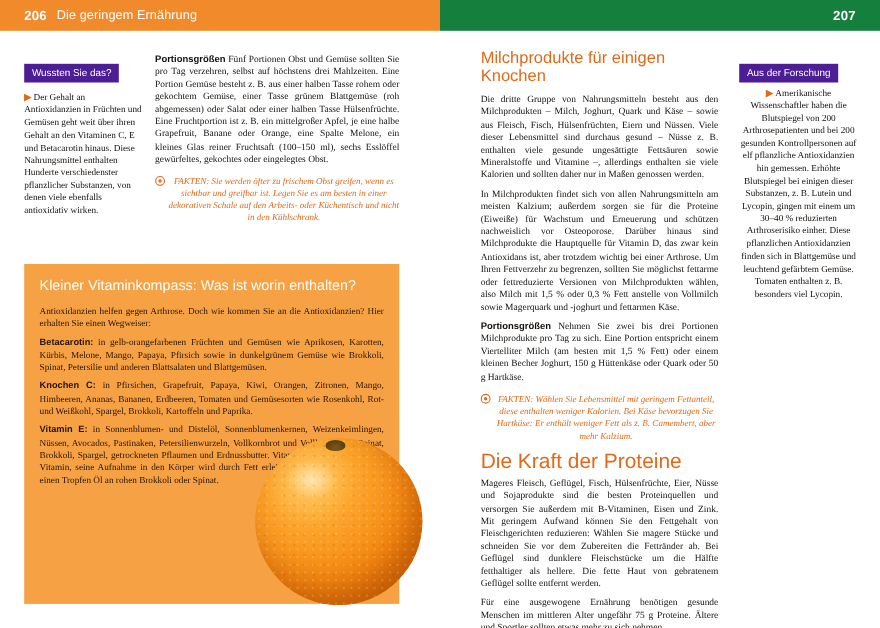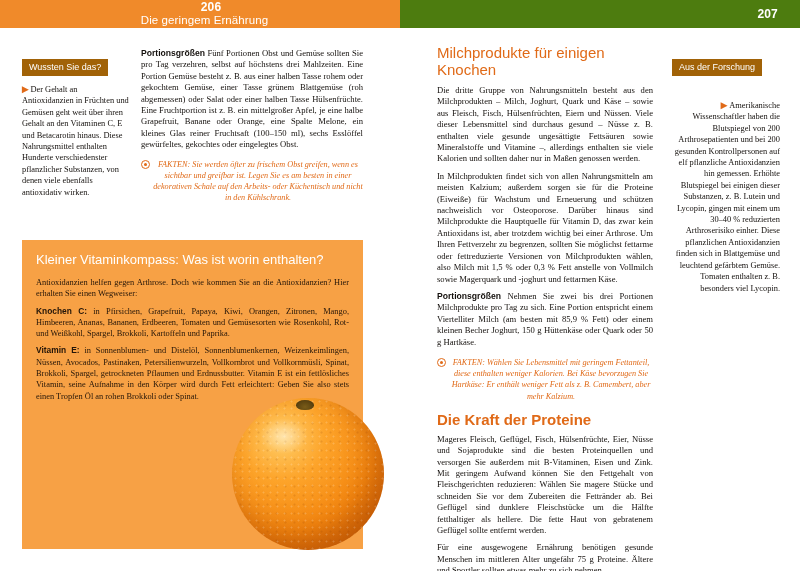--- a/index.html
+++ b/index.html
@@ -21,27 +21,26 @@
   }
   
   .header-left {
     position: absolute;
     left: 0; top: 0;
     width: 400px; height: 28px;
     background: #f08a2a;
     display: flex;
     align-items: center;
     color: #ffffff;
-    flex-direction: column;
   }
   .header-right {
     position: absolute;
     left: 400px; top: 0;
     width: 400px; height: 28px;
-    background: #4d7c0f;
+    background: #15803d;
     display: flex;
     align-items: center;
     justify-content: flex-end;
     color: #ffffff;
   }
   .page-num {
     font-family: "Liberation Sans", sans-serif;
     font-size: 12px;
     font-weight: bold;
     letter-spacing: .2px;
@@ -75,30 +74,30 @@
   h2.section {
     font-family: "Liberation Sans", sans-serif;
     font-size: 15px;
     font-weight: normal;
     color: #e06a18;
     margin: 0 0 7px 0;
     line-height: 17px;
   }
   h3.sub {
     font-family: "Liberation Sans", sans-serif;
-    font-size: 15px;
-    font-weight: bold;
+    font-size: 19px;
+    font-weight: normal;
     color: #e06a18;
     margin: 0 0 6px 0;
     line-height: 16px;
   }
 
   
   .side-tab {
-    background: #a16207;
+    background: #4c1d95;
     color: #ffffff;
     font-family: "Liberation Sans", sans-serif;
     font-size: 9px;
     padding: 3px 7px 3px 7px;
     display: inline-block;
     line-height: 11px;
   }
   .sidebar-left {
     position: absolute;
     left: 22px;
@@ -117,25 +116,25 @@
     font-weight: bold;
     margin-right: 2px;
   }
   .sidebar-right-col {
     position: absolute;
     left: 672px;
     top: 56px;
     width: 108px;
   }
   .sidebar-right-col .sb-body {
-    margin-top: 24px;
+    margin-top: 4px;
     font-size: 8.4px;
     line-height: 11.4px;
     color: #14100d;
-    text-align: right;
+    text-align: center;
   }
 
   
   .left-main {
     left: 141px;
     top: 48px;
     width: 222px;
   }
 
   
@@ -277,36 +276,37 @@
     <div class="fakten">
       <span class="ico"></span>
       <span>FAKTEN:</span>
       <span>Sie werden öfter zu frischem Obst greifen, wenn es sichtbar und greifbar ist. Legen Sie es am besten in einer dekorativen Schale auf den Arbeits- oder Küchentisch und nicht in den Kühlschrank.</span>
     </div>
   </div>
 
   <div class="vitamin-box">
     <h2>Kleiner Vitaminkompass: Was ist worin enthalten?</h2>
     <p>Antioxidanzien helfen gegen Arthrose. Doch wie kommen Sie an die Antioxidanzien? Hier erhalten Sie einen Wegweiser:</p>
+    <p><span class="vt-label">Betacarotin:</span> <span>in gelb-orangefarbenen Früchten und Gemüsen wie Aprikosen, Karotten, Kürbis, Melone, Mango, Papaya, Pfirsich sowie in dunkelgrünem Gemüse wie Brokkoli, Spinat, Petersilie und anderen Blattsalaten und Blattgemüsen.</span></p>
     <p><span class="vt-label">Knochen C:</span> <span>in Pfirsichen, Grapefruit, Papaya, Kiwi, Orangen, Zitronen, Mango, Himbeeren, Ananas, Bananen, Erdbeeren, Tomaten und Gemüsesorten wie Rosenkohl, Rot- und Weißkohl, Spargel, Brokkoli, Kartoffeln und Paprika.</span></p>
     <p><span class="vt-label">Vitamin E:</span> <span>in Sonnenblumen- und Distelöl, Sonnenblumenkernen, Weizenkeimlingen, Nüssen, Avocados, Pastinaken, Petersilienwurzeln, Vollkornbrot und Vollkornmüsli, Spinat, Brokkoli, Spargel, getrockneten Pflaumen und Erdnussbutter. Vitamin E ist ein fettlösliches Vitamin, seine Aufnahme in den Körper wird durch Fett erleichtert: Geben Sie also stets einen Tropfen Öl an rohen Brokkoli oder Spinat.</span></p>
   </div>
 
   <div class="orange-photo">
     <div class="orange-body"></div>
     <div class="orange-dimples"></div>
     <div class="orange-highlight"></div>
     <div class="orange-stem"></div>
   </div>
 
   <div class="col right-col-1">
     <h2 class="section">Milchprodukte für einigen Knochen</h2>
     <p class="body">Die dritte Gruppe von Nahrungsmitteln besteht aus den Milchprodukten – Milch, Joghurt, Quark und Käse – sowie aus Fleisch, Fisch, Hülsenfrüchten, Eiern und Nüssen. Viele dieser Lebensmittel sind durchaus gesund – Nüsse z. B. enthalten viele gesunde ungesättigte Fettsäuren sowie Mineralstoffe und Vitamine –, allerdings enthalten sie viele Kalorien und sollten daher nur in Maßen genossen werden.</p>
     <p class="body">In Milchprodukten findet sich von allen Nahrungsmitteln am meisten Kalzium; außerdem sorgen sie für die Proteine (Eiweiße) für Wachstum und Erneuerung und schützen nachweislich vor Osteoporose. Darüber hinaus sind Milchprodukte die Hauptquelle für Vitamin D, das zwar kein Antioxidans ist, aber trotzdem wichtig bei einer Arthrose. Um Ihren Fettverzehr zu begrenzen, sollten Sie möglichst fettarme oder fettreduzierte Versionen von Milchprodukten wählen, also Milch mit 1,5 % oder 0,3 % Fett anstelle von Vollmilch sowie Magerquark und -joghurt und fettarmen Käse.</p>
-    <p class="body"><span class="lead-in">Portionsgrößen</span> <span>Nehmen Sie zwei bis drei Portionen Milchprodukte pro Tag zu sich. Eine Portion entspricht einem Viertelliter Milch (am besten mit 85,9 % Fett) oder einem kleinen Becher Joghurt, 150 g Hüttenkäse oder Quark oder 50 g Hartkäse.</span></p>
+    <p class="body"><span class="lead-in">Portionsgrößen</span> <span>Nehmen Sie zwei bis drei Portionen Milchprodukte pro Tag zu sich. Eine Portion entspricht einem Viertelliter Milch (am besten mit 1,5 % Fett) oder einem kleinen Becher Joghurt, 150 g Hüttenkäse oder Quark oder 50 g Hartkäse.</span></p>
 
     <div class="fakten">
       <span class="ico"></span>
       <span>FAKTEN:</span>
       <span>Wählen Sie Lebensmittel mit geringem Fettanteil, diese enthalten weniger Kalorien. Bei Käse bevorzugen Sie Hartkäse: Er enthält weniger Fett als z. B. Camembert, aber mehr Kalzium.</span>
     </div>
 
     <h3 class="sub" style="margin-top:10px;">Die Kraft der Proteine</h3>
     <p class="body">Mageres Fleisch, Geflügel, Fisch, Hülsenfrüchte, Eier, Nüsse und Sojaprodukte sind die besten Proteinquellen und versorgen Sie außerdem mit B-Vitaminen, Eisen und Zink. Mit geringem Aufwand können Sie den Fettgehalt von Fleischgerichten reduzieren: Wählen Sie magere Stücke und schneiden Sie vor dem Zubereiten die Fettränder ab. Bei Geflügel sind dunklere Fleischstücke um die Hälfte fetthaltiger als hellere. Die fette Haut von gebratenem Geflügel sollte entfernt werden.</p>
     <p class="body">Für eine ausgewogene Ernährung benötigen gesunde Menschen im mittleren Alter ungefähr 75 g Proteine. Ältere und Sportler sollten etwas mehr zu sich nehmen.</p>

